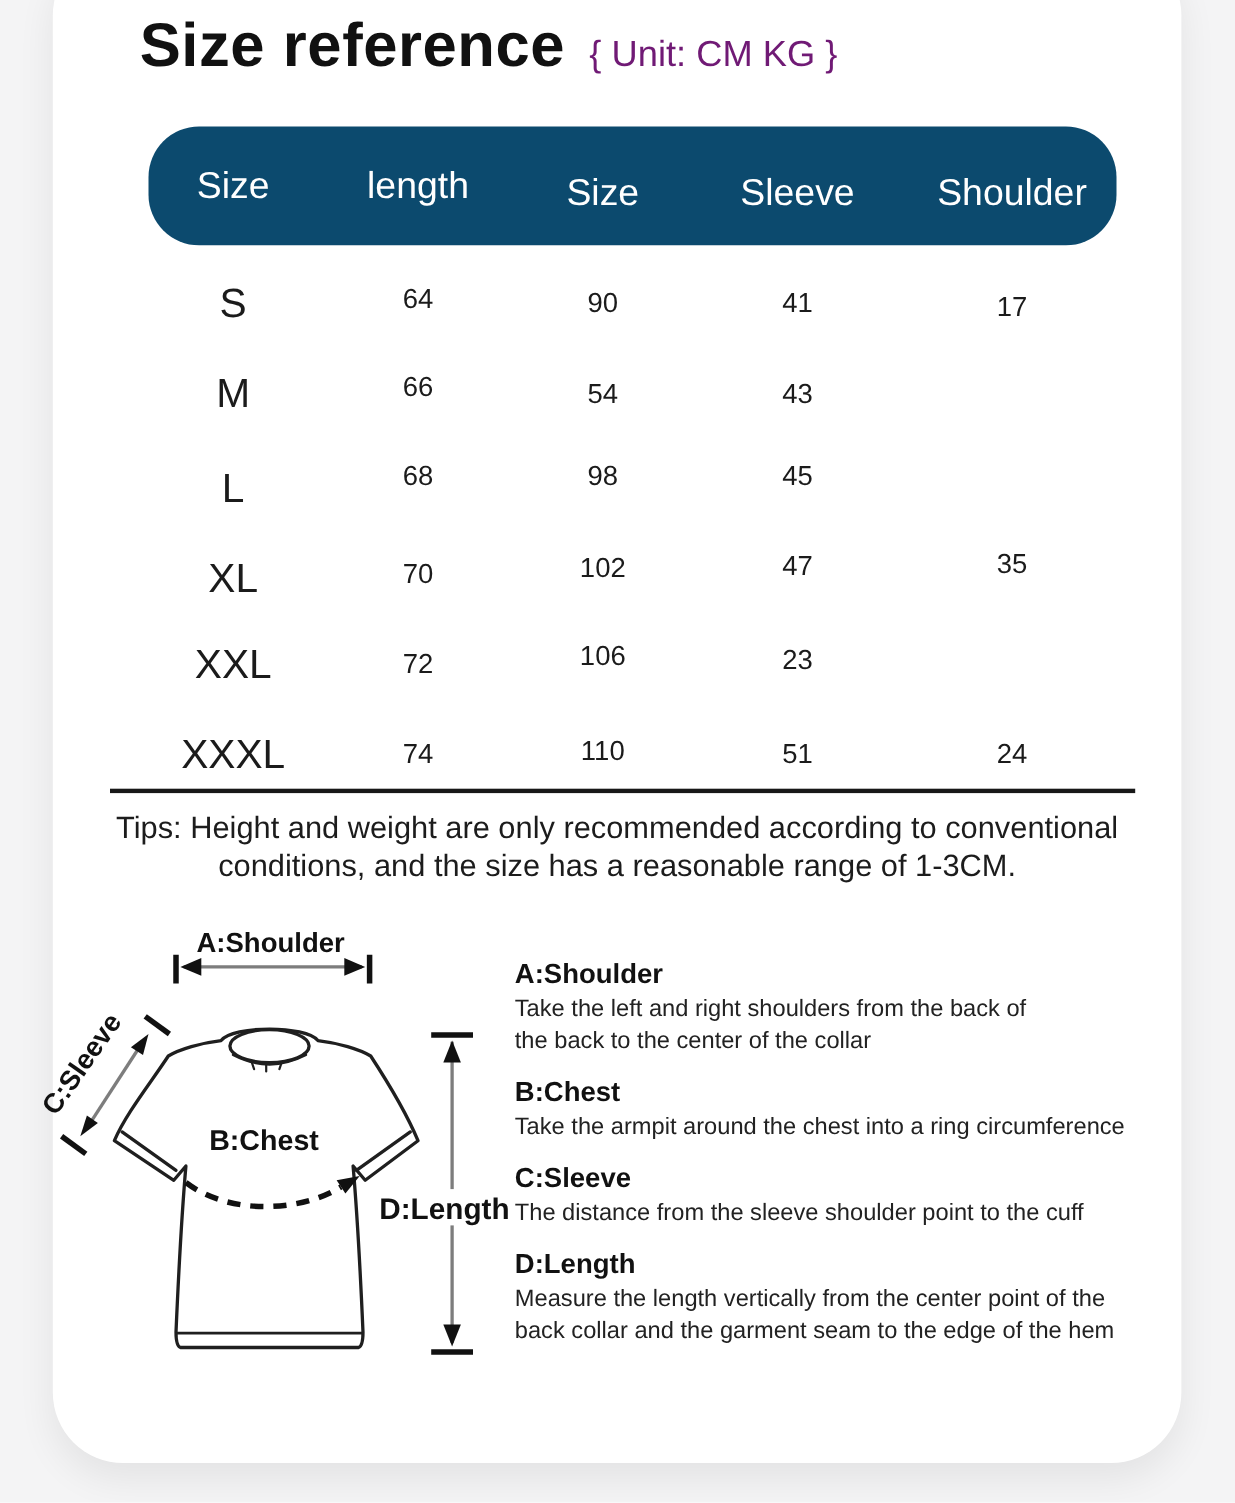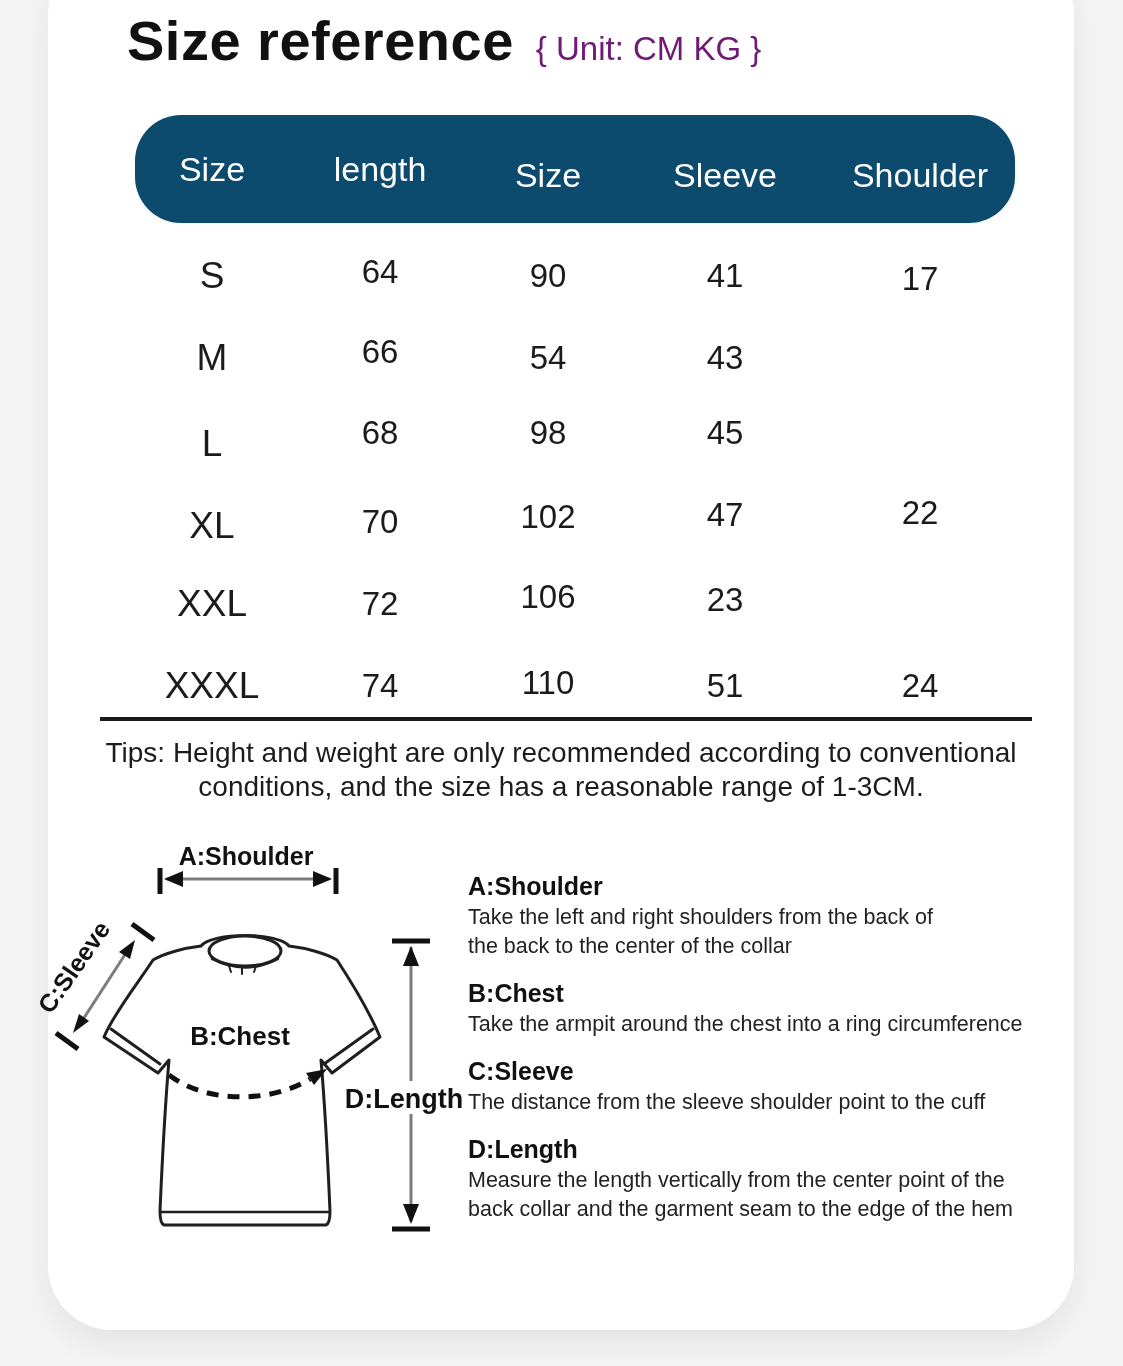--- a/index.html
+++ b/index.html
@@ -28,21 +28,21 @@
     display:grid;grid-template-columns:154px 182px 154px 200px 190px;
     align-items:center;font-size:34px;
   }
   .hcell{text-align:center;}
   .hcell:nth-child(3),.hcell:nth-child(4),.hcell:nth-child(5){transform:translateY(6px);}
   .tbody{margin-top:12px;}
   .trow{
     display:grid;grid-template-columns:154px 182px 154px 200px 190px;
     height:82px;align-items:center;
   }
-  .cell{text-align:center;font-size:33px;color:#1b1b1b;}
+  .cell{text-align:center;font-size:25px;color:#1b1b1b;}
   .cell.size{font-size:37px;}
   .trow:nth-child(1) .num:nth-child(2){transform:translateY(-4px);}
   .trow:nth-child(1) .num:nth-child(5){transform:translateY(3px);}
   .trow:nth-child(2) .num:nth-child(2){transform:translateY(-6px);}
   .trow:nth-child(3) .num{transform:translateY(-7px);}
   .trow:nth-child(3) .size{transform:translateY(4px);}
   .trow:nth-child(4) .size{transform:translateY(4px);}
   .trow:nth-child(4) .num:nth-child(3){transform:translateY(-5px);}
   .trow:nth-child(4) .num:nth-child(4){transform:translateY(-7px);}
   .trow:nth-child(4) .num:nth-child(5){transform:translateY(-9px);}
@@ -100,21 +100,21 @@
       <div class="cell size">L</div>
       <div class="cell num">68</div>
       <div class="cell num">98</div>
       <div class="cell num">45</div>
     </div>
     <div class="trow">
       <div class="cell size">XL</div>
       <div class="cell num">70</div>
       <div class="cell num">102</div>
       <div class="cell num">47</div>
-      <div class="cell num">22</div>
+      <div class="cell num">35</div>
     </div>
     <div class="trow">
       <div class="cell size">XXL</div>
       <div class="cell num">72</div>
       <div class="cell num">106</div>
       <div class="cell num">23</div>
     </div>
     <div class="trow">
       <div class="cell size">XXXL</div>
       <div class="cell num">74</div>

